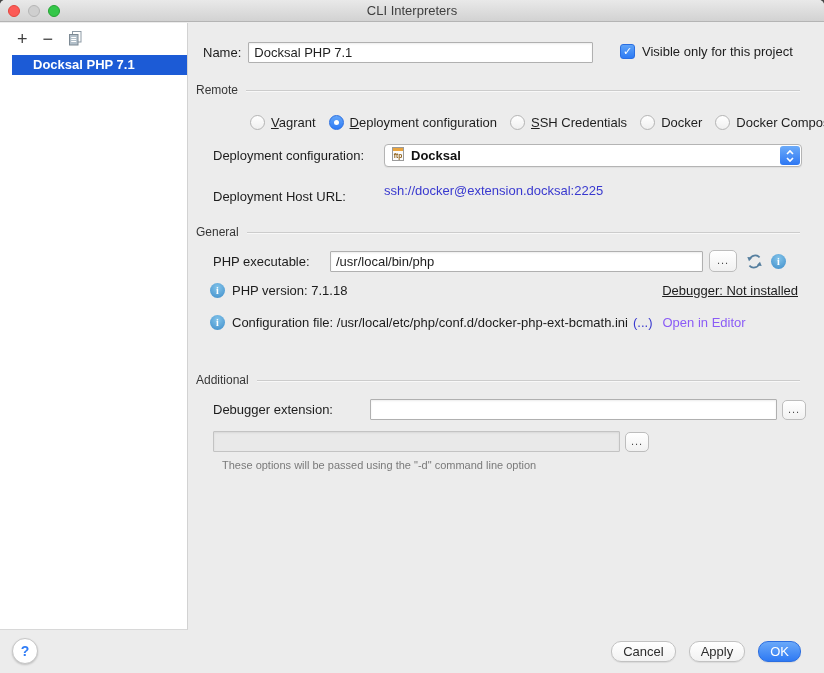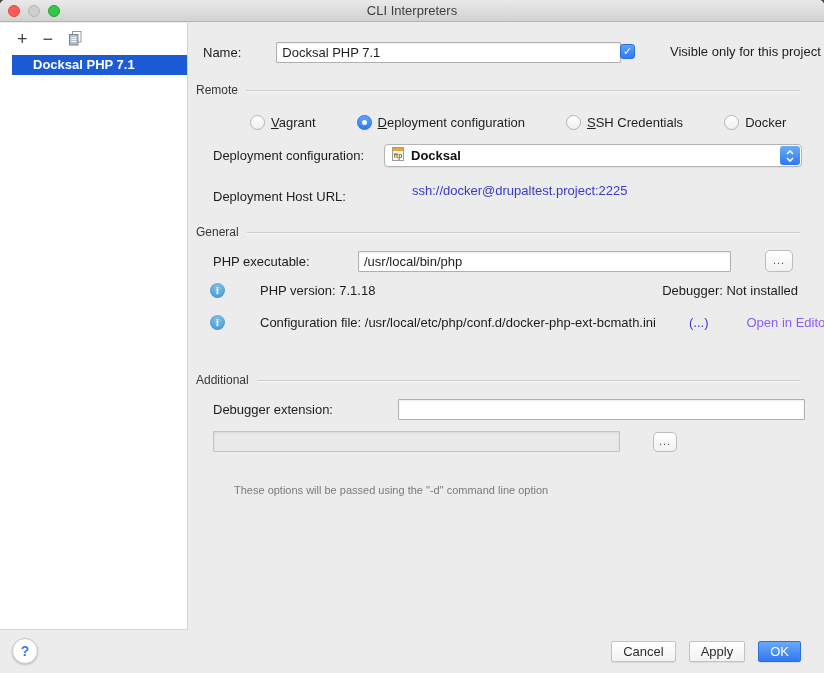--- a/index.html
+++ b/index.html
@@ -20,21 +20,21 @@
   
   .sidebar { position:absolute; top:23px; left:0; width:188px; height:607px; background:#fff;
     border-right:1px solid #d2d2d2; border-bottom:1px solid #d8d8d8; }
   .sb-toolbar { height:32px; display:flex; align-items:center; padding-left:17px; gap:15px; }
   .tool-btn { color:#3f3f3f; font-size:18px; line-height:16px; cursor:default; }
   .sb-item { margin-left:12px; height:20px; line-height:20px; padding-left:21px; font-weight:bold; }
   .sb-item.selected { background:#1c5bd6; color:#fff; }
 
   
   .main { position:absolute; left:189px; top:22px; width:635px; height:608px; overflow:hidden; }
-  .row { position:absolute; display:flex; align-items:center;gap:28px; }
+  .row { position:absolute; display:flex; align-items:center; }
   .lbl { color:#1c1c1c; }
   .field { height:21px; border:1px solid #b0b0b0; background:#fff; padding:0 5px;
     font-family:inherit; font-size:13px; color:#1e1e1e; border-radius:1px;
     box-shadow:inset 0 1px 2px rgba(0,0,0,.08); outline:none; }
   .field.gray { background:#e9e9e9; border-color:#c3c3c3; }
   .browse { height:22px; border:1px solid #bdbdbd; border-radius:5px;
     background:linear-gradient(#ffffff,#f1f1f1); color:#4a4a4a; font-size:11px;
     letter-spacing:1px; text-align:center; line-height:19px; cursor:default; }
   .sep { position:absolute; display:flex; align-items:center; height:16px; }
   .sep .sep-label { font-size:12px; color:#373737; }
@@ -65,21 +65,21 @@
   .link-violet { color:#3939cf; }
   .link-blue { color:#8b5cf6; }
   .note { font-size:11px; color:#7a7a7a; }
 
   
   .footer { position:absolute; left:0; right:0; bottom:0; height:43px; background:#ececec;
     display:flex; align-items:center; justify-content:flex-end; gap:13px; padding-right:23px; }
   .help-btn { position:absolute; left:12px; top:8px; width:26px; height:26px; border-radius:50%;
     background:#fff; border:1px solid #c6c6c6; box-shadow:0 1px 2px rgba(0,0,0,.18);
     color:#2f7cf6; font-size:14px; font-weight:bold; text-align:center; line-height:24px; }
-  .btn { height:21px; min-width:36px; padding:0 11px; border:1px solid #c2c2c2; border-radius:2px;
+  .btn { height:21px; min-width:36px; padding:0 11px; border:1px solid #c2c2c2; border-radius:10px;
     background:linear-gradient(#ffffff,#f2f2f2); font-family:inherit; font-size:13px; color:#2d2d2d;
     box-shadow:0 1px 1px rgba(0,0,0,.08); }
   .btn.primary { background:linear-gradient(#6aa9f9,#2e79f3); border-color:#2c6ee0; color:#fff; }
 </style>
 </head>
 <body>
 
 <div class="window">
 
   <div class="titlebar">
@@ -156,21 +156,21 @@
       <span class="chev">
           <svg width="10" height="14" viewBox="0 0 10 14">
             <polyline points="2,5 5,2 8,5" fill="none" stroke="#fff" stroke-width="1.6"></polyline>
             <polyline points="2,9 5,12 8,9" fill="none" stroke="#fff" stroke-width="1.6"></polyline>
           </svg>
         </span>
     </div>
 
     <div class="row" style="top:155px; left:24px;">
       <span class="lbl" style="width:171px;margin-top:12px;">Deployment Host URL:</span>
-      <span class="link-violet">ssh://docker@drupaltest.project:2225</span>
+      <span class="link-violet">ssh://docker@extension.docksal:2225</span>
     </div>
 
     <div class="sep" style="top:202px; left:7px; right:24px;text-align:right;">
       <span class="sep-label">General</span>
       <span class="line"></span>
     </div>
 
     <div class="row" style="top:228px; left:24px;">
       <span class="lbl" style="width:110px; margin-right:7px;">PHP executable:</span>
       <input class="field" style="width: 373px;" value="/usr/local/bin/php">
@@ -183,21 +183,21 @@
             <polygon points="15.7,13.0 10.7,12.4 14.0,8.7" fill="#567f9f"></polygon>
           </svg>
         </span>
       <span class="info-icon" style="margin-left:8px;">i</span>
     </div>
 
     <div class="row" style="top:261px; left:21px;">
       <span class="info-icon">i</span>
       <span class="lbl" style="margin-left:7px;">PHP version: 7.1.18</span>
     </div>
-    <div class="row" style="top:261px; right:26px;">
+    <div class="row" style="top:261px; right:26px;text-decoration:underline;">
       <span class="lbl">Debugger: Not installed</span>
     </div>
 
     <div class="row" style="top:293px; left:21px; white-space:nowrap;">
       <span class="info-icon">i</span>
       <span class="lbl" style="margin-left:7px;">Configuration file: /usr/local/etc/php/conf.d/docker-php-ext-bcmath.ini</span>
       <span class="link-violet" style="margin-left:5px;">(...)</span>
       <span class="link-blue" style="margin-left:10px;">Open in Editor</span>
     </div>
 
@@ -210,21 +210,21 @@
       <span class="lbl" style="width:150px; margin-right:7px;">Debugger extension:</span>
       <input class="field" style="width: 407px;" value="">
       <span class="browse" style="width:24px; height:20px; line-height:17px; margin-left:5px;">...</span>
     </div>
 
     <div class="row" style="top:409px; left:24px;">
       <input class="field gray" style="width: 407px;" value="">
       <span class="browse" style="width:24px; height:20px; line-height:17px; margin-left:5px;">...</span>
     </div>
 
-    <div class="row" style="top:462px; left:33px;margin-left:12px;">
+    <div class="row" style="top:437px; left:33px;">
       <span class="note">These options will be passed using the "-d" command line option</span>
     </div>
 
   </div>
 
   <div class="footer">
     <div class="help-btn">?</div>
     <button class="btn">Cancel</button>
     <button class="btn">Apply</button>
     <button class="btn primary">OK</button>

